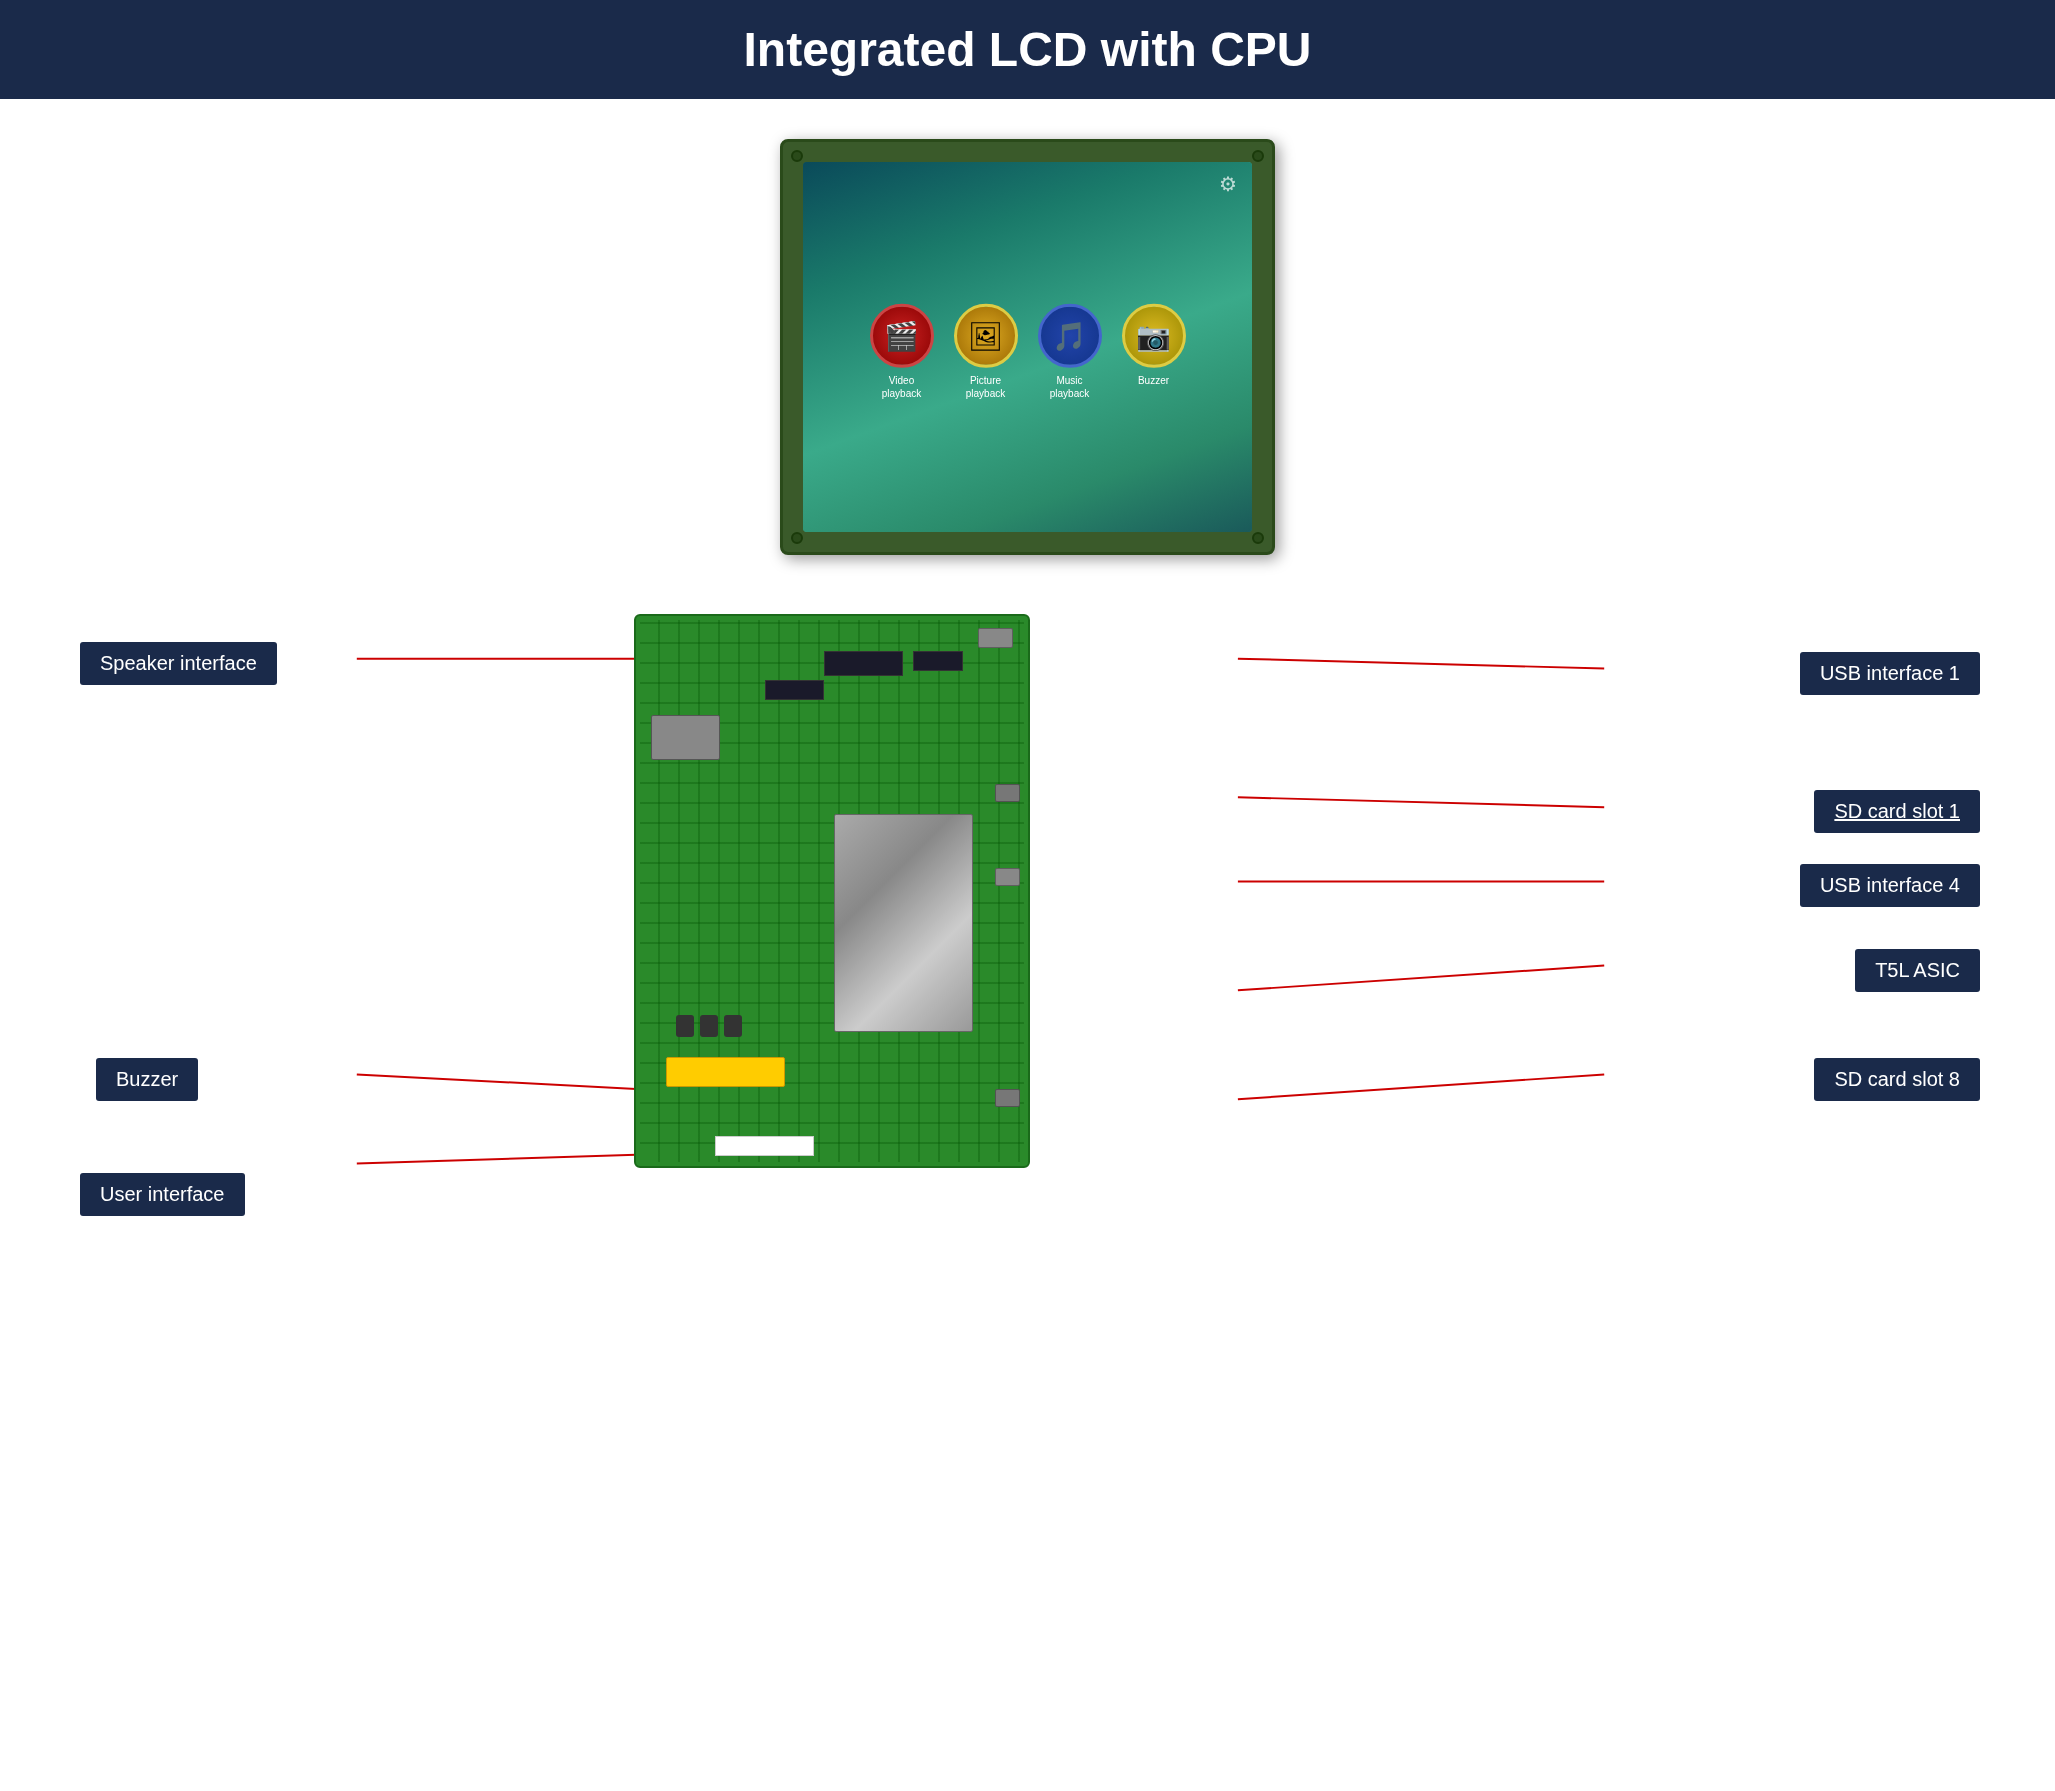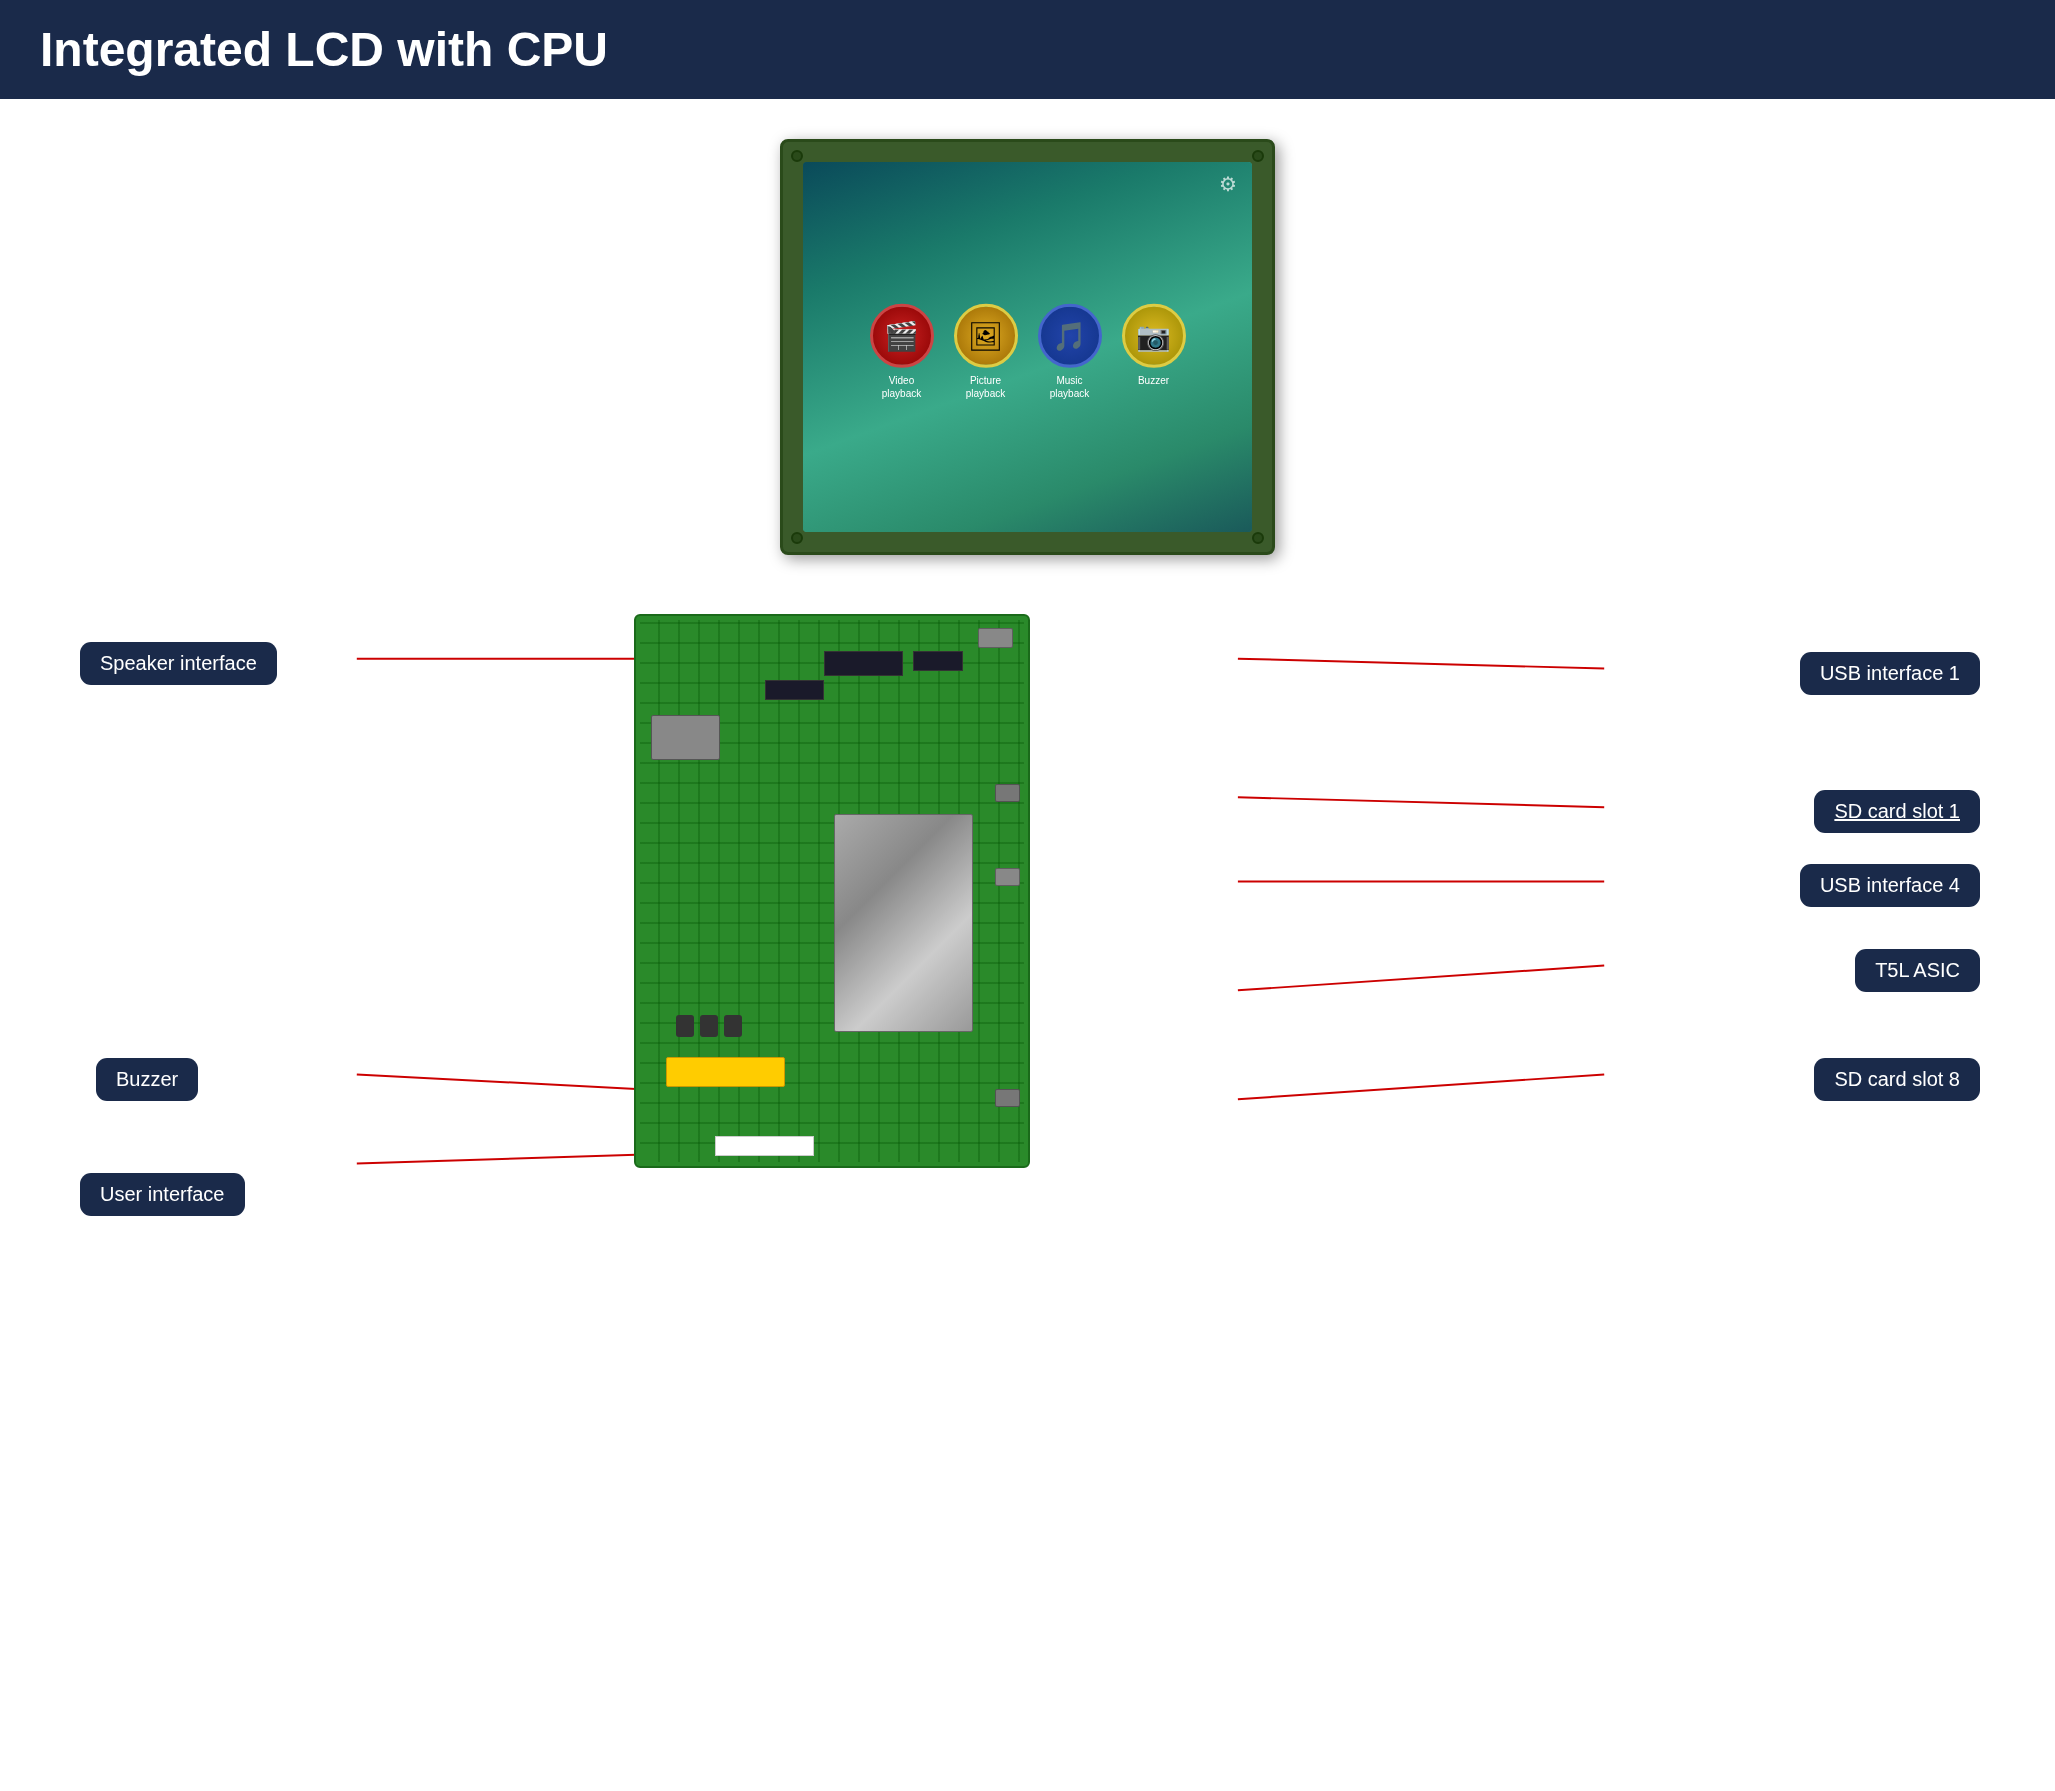--- a/index.html
+++ b/index.html
@@ -7,20 +7,21 @@
       font-family: Arial, sans-serif;
       background: #ffffff;
       width: 2055px;
       min-height: 1792px;
     }
 
     .header {
       background: #1a2a4a;
       padding: 22px 40px;
       margin-bottom: 40px;
+      text-align: center;
     }
     .header h1 {
       color: #ffffff;
       font-size: 48px;
       font-weight: bold;
     }
 
     .main-content {
       padding: 0 40px;
     }
@@ -226,21 +227,21 @@
       background: #cc0000;
       border-radius: 50%;
     }
 
     
     .label-box {
       position: absolute;
       background: #1a2a4a;
       color: white;
       padding: 10px 20px;
-      border-radius: 11px;
+      border-radius: 3px;
       font-size: 20px;
       white-space: nowrap;
       font-weight: 500;
     }
 
     
     .connector-svg {
       position: absolute;
       top: 0; left: 0;
       width: 100%;

